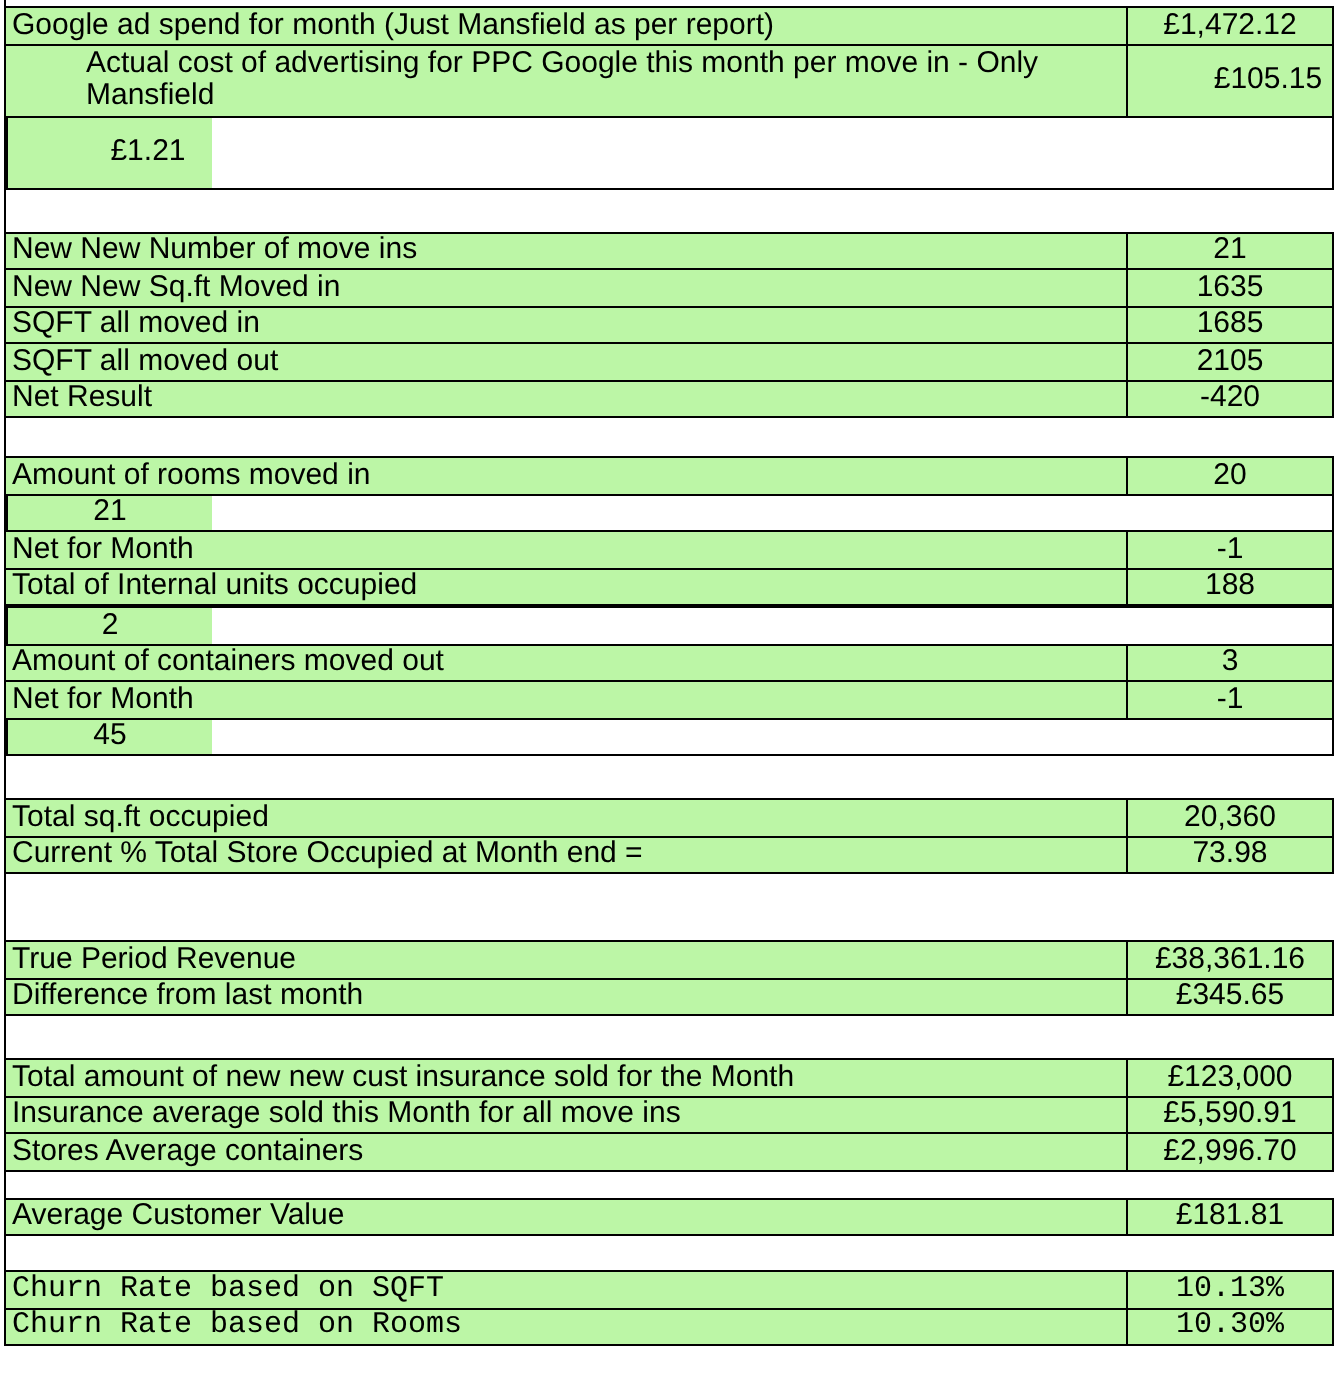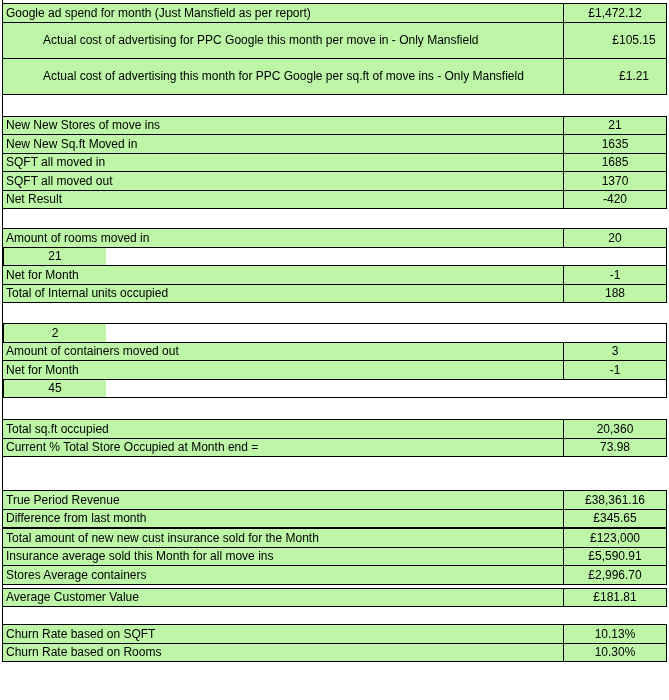--- a/index.html
+++ b/index.html
@@ -25,21 +25,21 @@
     width: 100%;
   }
   .row { display: flex; align-items: stretch; }
   .row + .row { border-top: 1.5px solid var(--grid-border, #000); }
   .cell {
     background: var(--cell-background, #bcf6a6);
     box-sizing: border-box;
     display: flex;
     align-items: center;
     min-height: 17.5px;
-    font-size: 12px;
+    font-size: 15px;
     line-height: 16px;
     color: #000;
     overflow: hidden;
   }
   .label {
     flex: 1 1 auto;
     padding: 0 4px 0 3px;
     justify-content: flex-start;
     text-align: left;
   }
@@ -49,64 +49,63 @@
     border-left: 1.5px solid var(--grid-border, #000);
     justify-content: center;
     text-align: center;
     padding: 0 2px;
   }
   .row.single .cell { height: 17.5px; }
   .row.tall .cell { height: 35px; padding-left: 40px; }
   
   .s0 { margin-bottom: 21px; }
   .s1 { margin-bottom: 19px; }
-  .s2 { margin-bottom: 20px; }
+  .s2 { }
   .s3 { margin-bottom: 21px; }
   .s4 { margin-bottom: 33px; }
-  .s5 { }
-  .s6 { margin-bottom: 3px; }
+  .s5 { margin-bottom: 21px; }
+  .s6 { margin-bottom: 13px; }
   .s7 { margin-bottom: 17px; }
-  .s8 { margin-bottom: 0; }
+  .s8 { margin-bottom: 0; font-family: Liberation Mono, monospace; }
 </style>
 </head>
 <body>
 
 <div class="sheet">
 
   <div class="section s0">
     <div class="row single">
       <div class="cell label">Google ad spend for month (Just Mansfield as per report)</div>
       <div class="cell value">£1,472.12</div>
     </div>
     <div class="row tall">
       <div class="cell label">Actual cost of advertising  for PPC Google this month per move in - Only Mansfield</div>
       <div class="cell value">£105.15</div>
     </div>
     <div class="row tall">
-      <div class="cell label">Actual cost of advertising this month for PPC Google  per sq.ft of move ins - Only Mansfield</div>
       <div class="cell value">£1.21</div>
     </div>
   </div>
 
   <div class="section s1">
     <div class="row single">
-      <div class="cell label">New New Stores of move ins</div>
+      <div class="cell label">New New Number of move ins</div>
       <div class="cell value">21</div>
     </div>
     <div class="row single">
       <div class="cell label">New New  Sq.ft Moved in</div>
       <div class="cell value">1635</div>
     </div>
     <div class="row single">
       <div class="cell label">SQFT all moved in</div>
       <div class="cell value">1685</div>
     </div>
     <div class="row single">
       <div class="cell label">SQFT all moved out</div>
-      <div class="cell value">1370</div>
+      <div class="cell value">2105</div>
     </div>
     <div class="row single">
       <div class="cell label">Net Result</div>
       <div class="cell value">-420</div>
     </div>
   </div>
 
   <div class="section s2">
     <div class="row single">
       <div class="cell label">Amount of rooms moved in</div>

